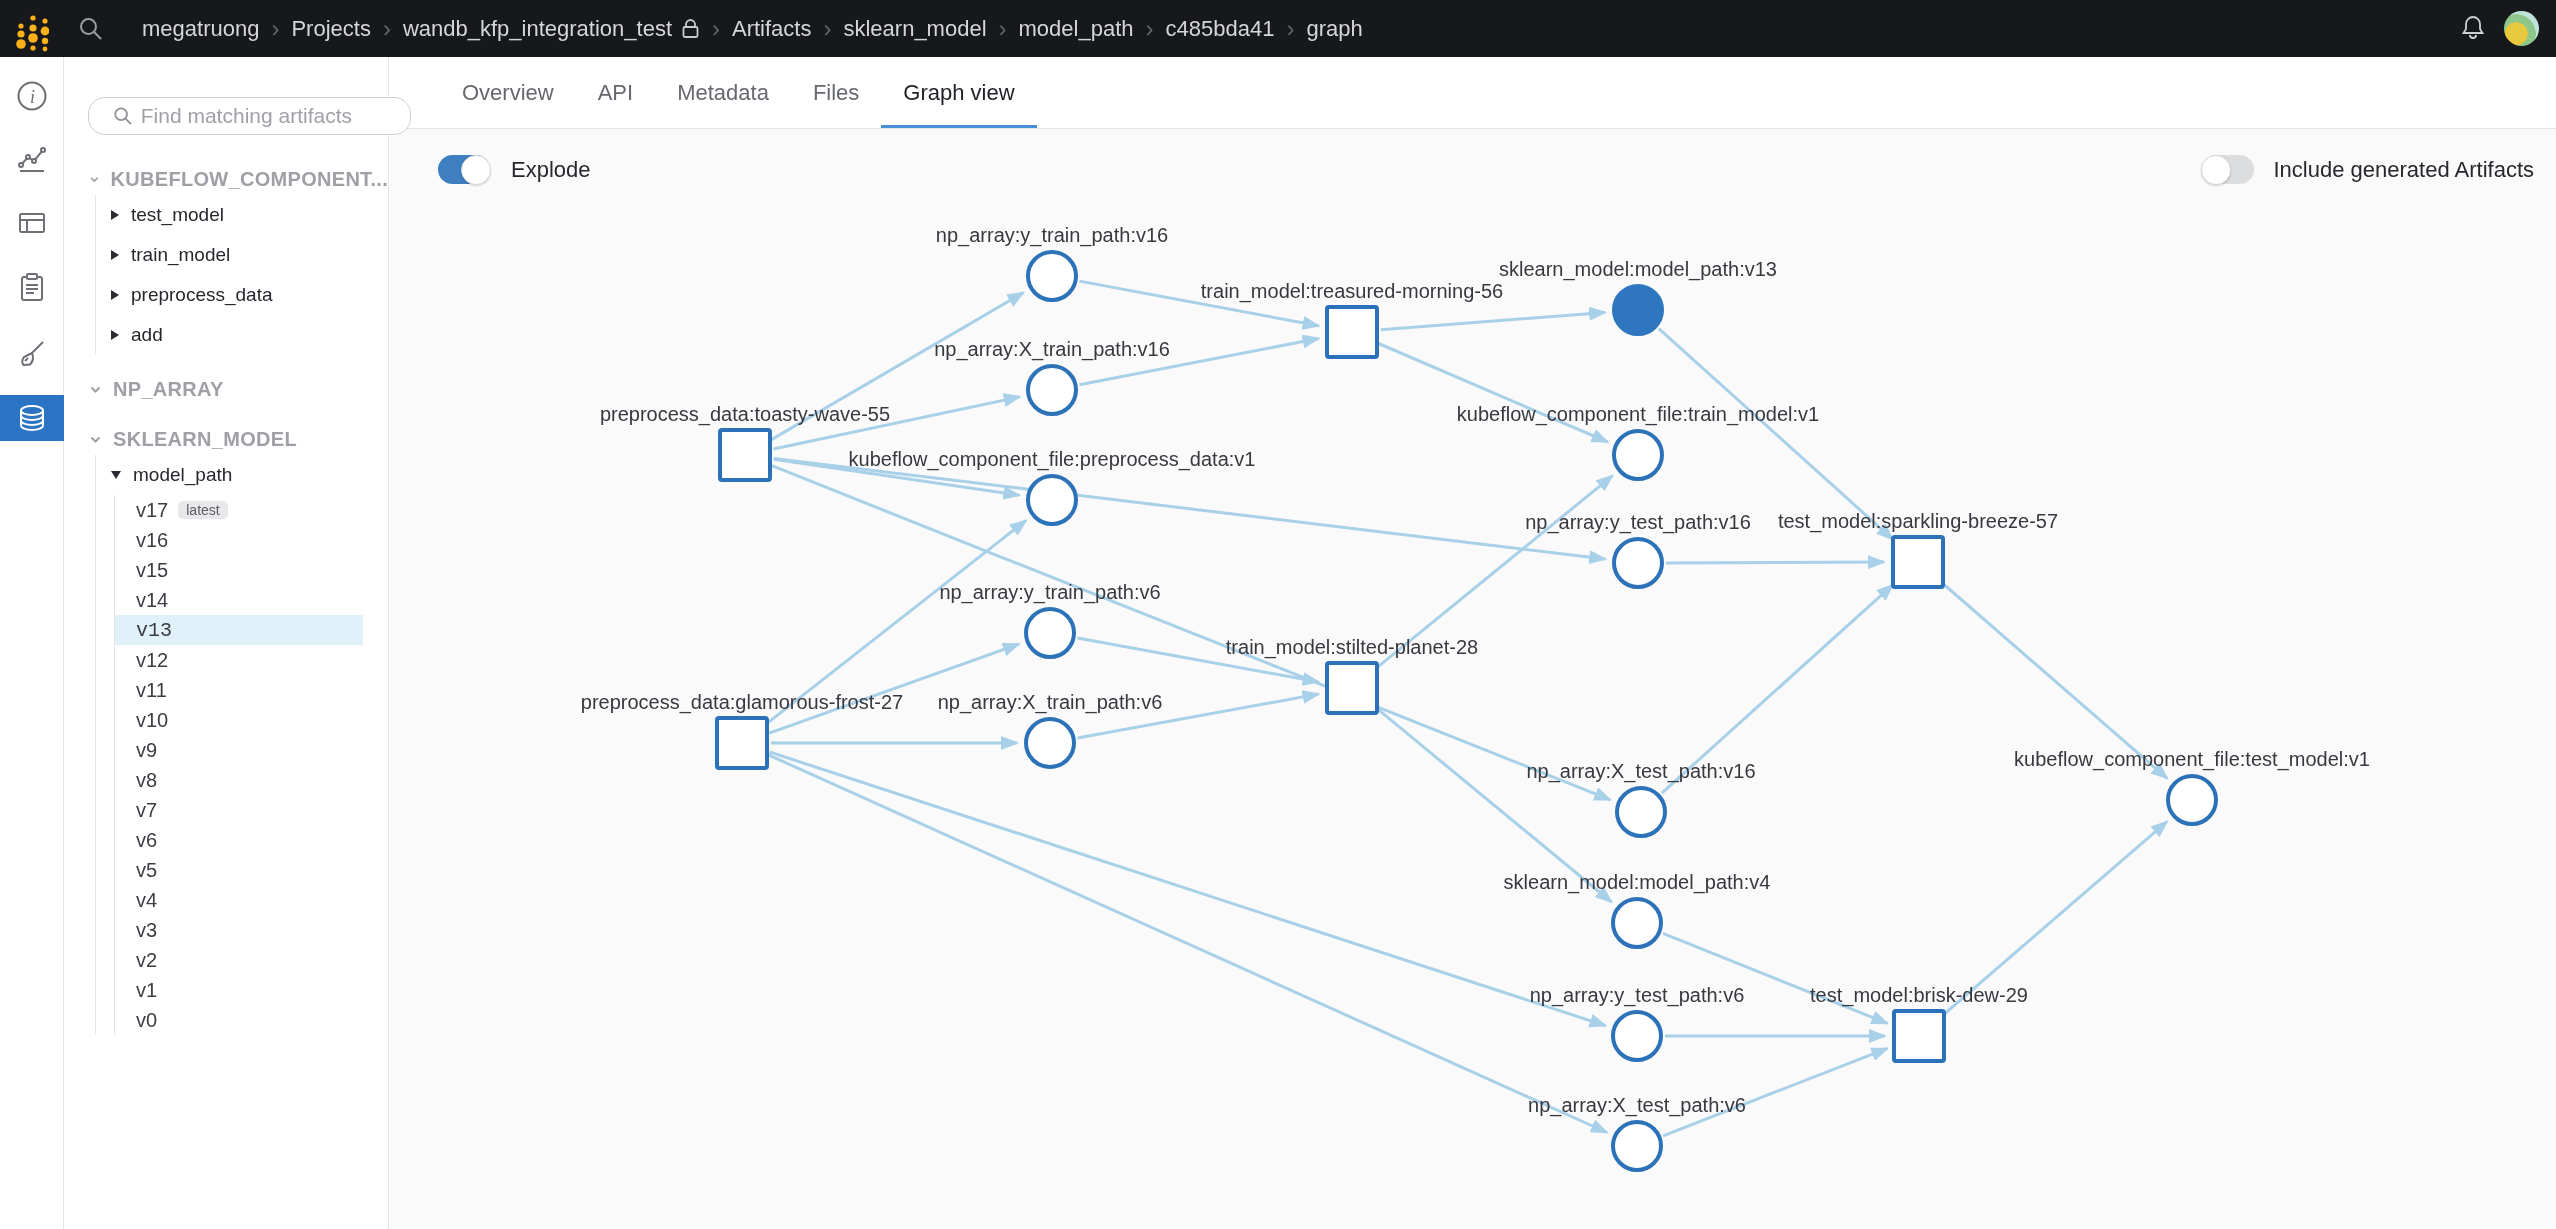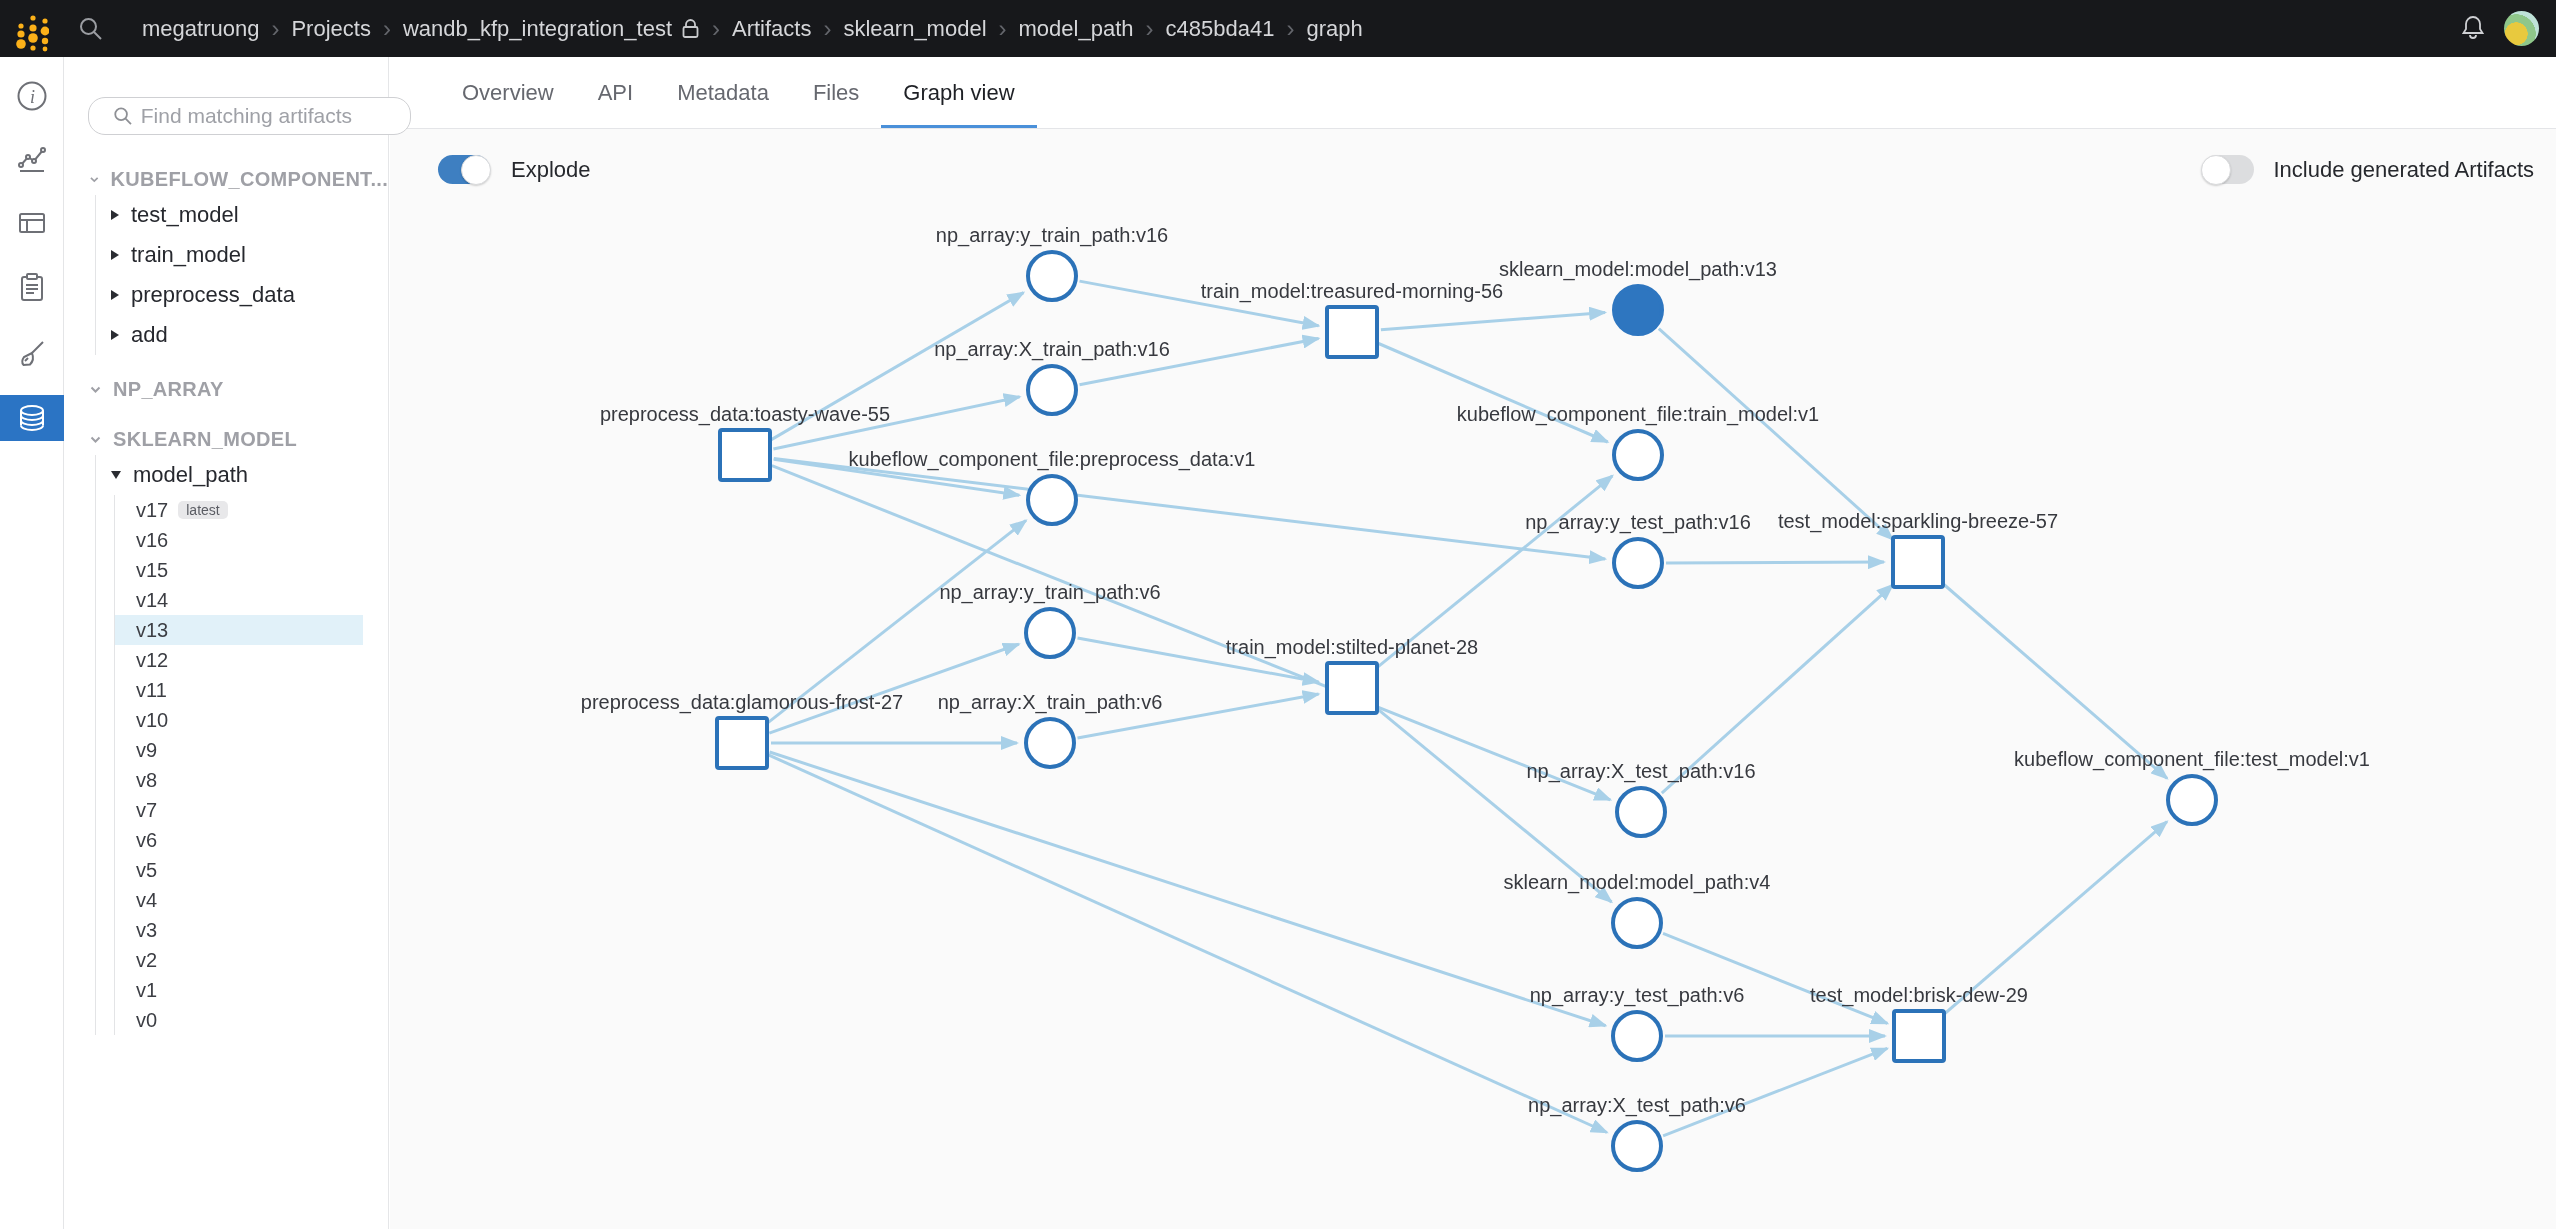--- a/index.html
+++ b/index.html
@@ -33,30 +33,30 @@
   .searchbox{margin:40px 0 0 24px;width:323px;height:38px;border:1px solid #cfd0d3;border-radius:17px;
     display:flex;align-items:center;padding:0 24px;background:#fff;}
   .searchbox input{border:none;outline:none;width:100%;font-size:21px;color:#33353a;
     font-family:"Liberation Sans",sans-serif;margin-left:8px;}
   .searchbox input::placeholder{color:#9fa1a7;}
   .tree{margin-top:28px;}
   .section{margin-top:18px;}
   .section-header{height:32px;display:flex;align-items:center;gap:10px;padding-left:24px;
     color:#9fa0a6;font-size:20px;font-weight:700;letter-spacing:.3px;cursor:pointer;}
   .section-items{margin-left:31px;border-left:1px solid #e3e4e6;}
-  .tree-item{height:40px;display:flex;align-items:center;padding-left:15px;font-size:22px;
+  .tree-item{height:40px;display:flex;align-items:center;padding-left:15px;font-size:19px;
     color:#26282e;cursor:pointer;}
   .tri-right{width:0;height:0;border-left:8px solid #2a2c31;border-top:5.5px solid transparent;
     border-bottom:5.5px solid transparent;margin-right:12px;flex:none;}
   .tri-down{width:0;height:0;border-top:8px solid #2a2c31;border-left:5.5px solid transparent;
     border-right:5.5px solid transparent;margin-right:12px;flex:none;}
   .versions{margin-left:18px;border-left:1px solid #e3e4e6;}
   .version-row{height:30px;display:flex;align-items:center;padding-left:21px;font-size:20px;
     color:#3c3e44;cursor:pointer;width:248px;}
-  .version-row.selected{background:var(--ver-selected);}
+  .version-row.selected{background:var(--ver-selected);font-family:Liberation Mono, monospace;}
   .badge{margin-left:10px;background:var(--badge-bg);color:#5b5d64;font-size:14px;
     padding:1px 8px;border-radius:5px;}
   
   .main{position:absolute;left:390px;top:57px;width:2166px;height:1172px;background:#fafafa;}
   .tabbar{position:absolute;left:0;top:0;width:100%;height:72px;background:#fff;
     border-bottom:1px solid #e4e5e8;display:flex;align-items:stretch;padding-left:50px;z-index:3;}
   .tab{display:flex;align-items:center;padding:0 22px;font-size:22px;color:#66686f;cursor:pointer;}
   .tab.active{color:#1e2025;box-shadow:inset 0 -3px 0 var(--tab-underline);}
   .controls{position:absolute;left:0;top:72px;width:100%;height:70px;z-index:3;margin-left:11px;}
   .toggle{width:52px;height:29px;border-radius:15px;position:relative;flex:none;cursor:pointer;}

